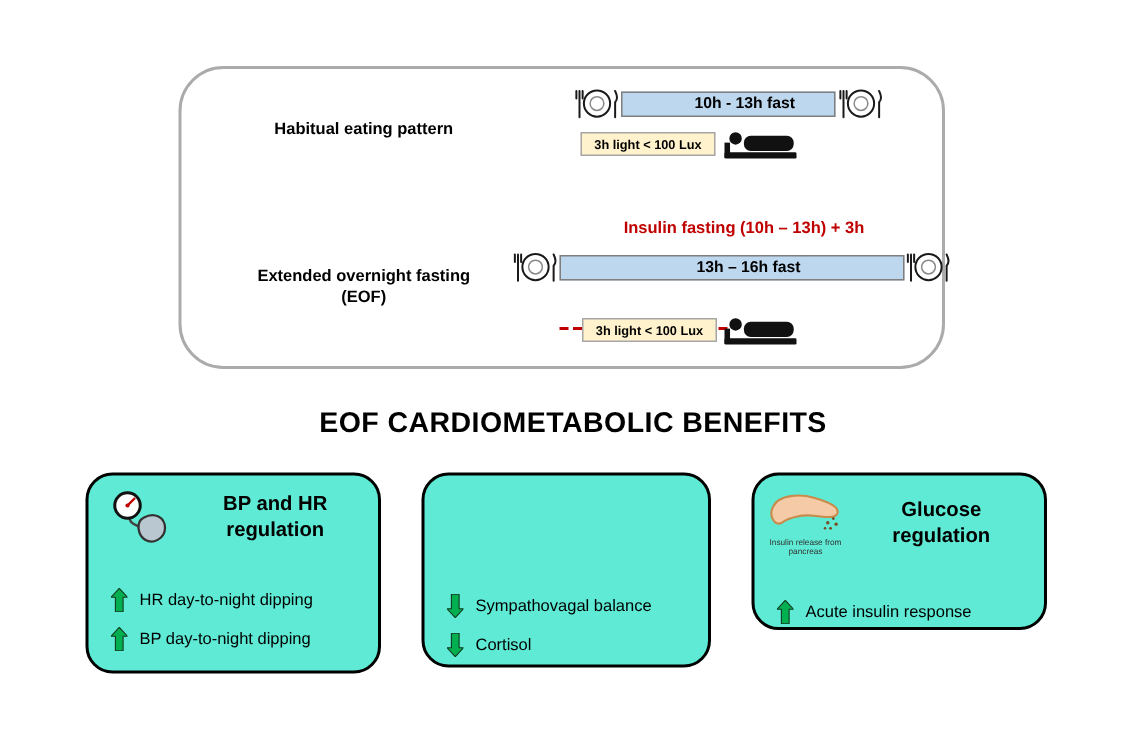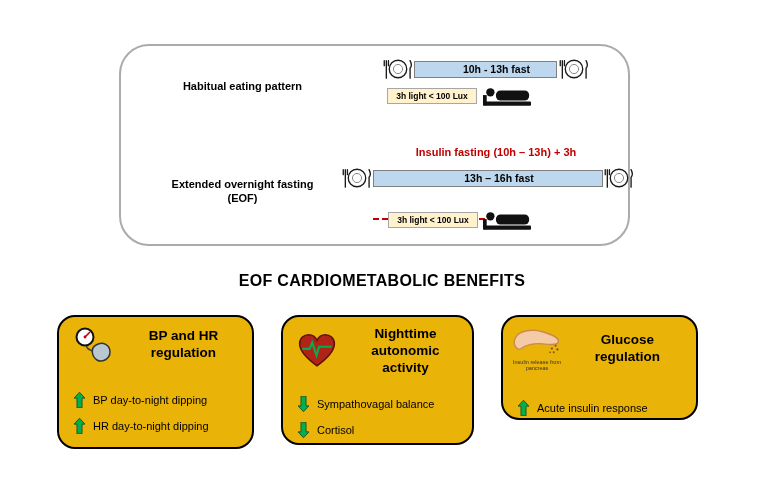--- a/index.html
+++ b/index.html
@@ -32,24 +32,24 @@
   .bed-r2 { left:360px; top:162px; }
   .red-annotation { position:absolute; left:245px; top:100px; width:260px; text-align:center;
                     color:#C00000; font-size:11px; font-weight:600; }
   .dashed-row { position:absolute; left:252px; top:167px; width:112px; display:flex;
                 align-items:center; gap:4px; color:#C00000; font-size:9.5px; font-weight:bold;
                 white-space:nowrap; }
   .dash-line { flex:1; border-top:2px dashed #C00000; height:0; }
 
   
   .benefits-heading { position:absolute; left:0; top:272px; width:764px; text-align:center;
-                      font-weight:bold; font-size:16px; letter-spacing:.3px; }
+                      font-weight:bold; font-size:19px; letter-spacing:.3px; }
 
   
-  .card { position:absolute; top:315px; border:2px solid #000; border-radius:18px; background:#eab308; }
+  .card { position:absolute; top:315px; border:2px solid #000; border-radius:18px; background:#5eead4; }
   .card-1 { left:57px;  width:197px; height:134px; }
   .card-2 { left:281px; width:193px; height:130px; }
   .card-3 { left:501px; width:197px; height:105px; }
   .card-header { position:absolute; left:10px; top:9px; right:10px; display:flex;
                  align-items:center; gap:8px; }
   .card-icon { flex:none; width:48px; display:flex; flex-direction:column; align-items:center; }
   .card-icon svg { display:block; }
   .icon-caption { font-size:5.5px; color:#333; text-align:center; line-height:1.1; margin-top:1px; }
   .card-title { flex:1; text-align:center; font-weight:bold; font-size:13.5px; line-height:1.25; }
   .card-items { position:absolute; left:15px; right:8px; }
@@ -175,41 +175,32 @@
           <path d="M24,19 C31,15 38,19 38,26 C38,33 30,37 25,34 C20,31 18,22 24,19 Z" fill="#b9c7d1" stroke="#333" stroke-width="1.5"></path>
         </svg>
       </span>
       <div class="card-title">BP and HR regulation</div>
     </div>
     <div class="card-items">
       <div class="item-row">
         <svg class="arrow arrow-up" viewBox="0 0 12 17">
           <polygon points="6,0 12,6.5 8.8,6.5 8.8,17 3.2,17 3.2,6.5 0,6.5" fill="#00B050" stroke="#123a1f" stroke-width="0.8"></polygon>
         </svg>
+        <span>HR day-to-night dipping</span>
+      </div>
+      <div class="item-row">
+        <svg class="arrow arrow-up" viewBox="0 0 12 17">
+          <polygon points="6,0 12,6.5 8.8,6.5 8.8,17 3.2,17 3.2,6.5 0,6.5" fill="#00B050" stroke="#123a1f" stroke-width="0.8"></polygon>
+        </svg>
         <span>BP day-to-night dipping</span>
       </div>
-      <div class="item-row">
-        <svg class="arrow arrow-up" viewBox="0 0 12 17">
-          <polygon points="6,0 12,6.5 8.8,6.5 8.8,17 3.2,17 3.2,6.5 0,6.5" fill="#00B050" stroke="#123a1f" stroke-width="0.8"></polygon>
-        </svg>
-        <span>HR day-to-night dipping</span>
-      </div>
     </div>
   </div>
 
   <div class="card card-2">
-    <div class="card-header">
-      <span class="card-icon">
-        <svg viewBox="0 0 38 34" width="40" height="36">
-          <path d="M19,31 C8,23 2.5,16.5 2.5,10 C2.5,4.5 6.8,1.5 11,1.5 C14.5,1.5 17.5,3.5 19,7 C20.5,3.5 23.5,1.5 27,1.5 C31.2,1.5 35.5,4.5 35.5,10 C35.5,16.5 30,23 19,31 Z" fill="#b02418" stroke="#5f120c" stroke-width="1.5"></path>
-          <polyline points="5,15 12,15 14.5,9 18.5,21 21,13 33,13" fill="none" stroke="#00B050" stroke-width="2"></polyline>
-        </svg>
-      </span>
-      <div class="card-title">Nighttime autonomic activity</div>
-    </div>
     <div class="card-items">
       <div class="item-row">
         <svg class="arrow arrow-down" viewBox="0 0 12 17">
           <polygon points="6,0 12,6.5 8.8,6.5 8.8,17 3.2,17 3.2,6.5 0,6.5" fill="#00B050" stroke="#123a1f" stroke-width="0.8"></polygon>
         </svg>
         <span>Sympathovagal balance</span>
       </div>
       <div class="item-row">
         <svg class="arrow arrow-down" viewBox="0 0 12 17">
           <polygon points="6,0 12,6.5 8.8,6.5 8.8,17 3.2,17 3.2,6.5 0,6.5" fill="#00B050" stroke="#123a1f" stroke-width="0.8"></polygon>

